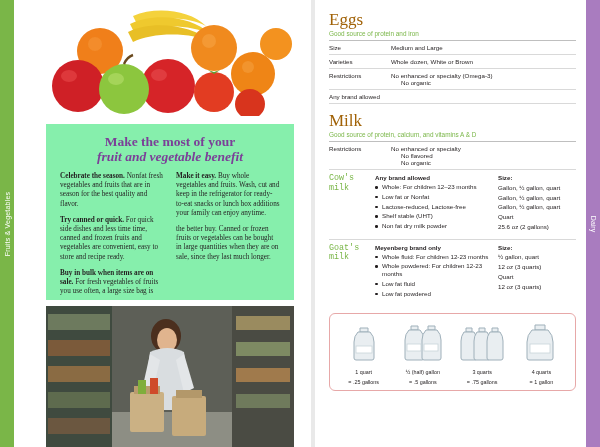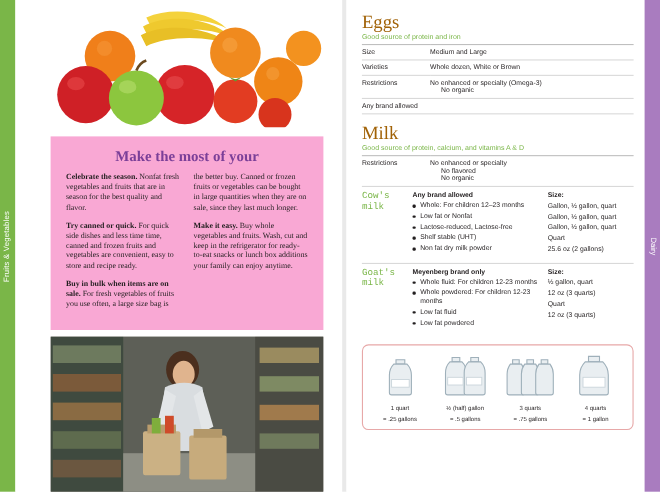--- a/index.html
+++ b/index.html
@@ -30,21 +30,21 @@
   .left-page { width:297px; flex:0 0 297px; position:relative; background:#fff; }
 
   .produce-photo {
     position:absolute; left:24px; top:4px; width:255px; height:112px;
     overflow:hidden;
   }
   .produce-photo svg { display:block; }
 
   .purple-box {
     position:absolute; left:32px; top:124px; width:248px; height:176px;
-    background:#f9a8d4;
+    background:#86efac;
   }
   .purple-box h2 {
     margin:0; padding:10px 12px 0 12px;
     text-align:center; color:#7b3f98;
     font-family:"Liberation Serif", serif;
     font-size:13.5px; font-weight:bold; line-height:15px;
   }
   .purple-box h2 .ital { font-style:italic; }
   .pb-cols {
     display:flex; gap:12px; padding:8px 14px 0 14px;
@@ -168,30 +168,31 @@
         <path d="M176 70 l-6 -4 l6 2 l6 -2 z" fill="#5f9e33"></path>
         <circle cx="212" cy="100" r="15" fill="#d8341d"></circle>
 
         <circle cx="238" cy="40" r="16" fill="#f3921f"></circle>
       </svg>
     </div>
 
     <div class="purple-box">
       <h2>
         <span>Make the most of your</span><br>
+        <span class="ital">fruit and vegetable benefit</span>
       </h2>
       <div class="pb-cols">
         <div class="pb-col">
           <p><b>Celebrate the season.</b><span> Nonfat fresh vegetables and fruits that are in season for the best quality and flavor.</span></p>
           <p><b>Try canned or quick.</b><span> For quick side dishes and less time time, canned and frozen fruits and vegetables are convenient, easy to store and recipe ready.</span></p>
           <p><b>Buy in bulk when items are on sale.</b><span> For fresh vegetables of fruits you use often, a large size bag is</span></p>
         </div>
         <div class="pb-col">
+          <p><b>Make it easy.</b><span> Buy whole vegetables and fruits. Wash, cut and keep in the refrigerator for ready-to-eat snacks or lunch box additions your family can enjoy anytime.</span></p>
           <p><span>the better buy. Canned or frozen fruits or vegetables can be bought in large quantities when they are on sale, since they last much longer.</span></p>
-          <p><b>Make it easy.</b><span> Buy whole vegetables and fruits. Wash, cut and keep in the refrigerator for ready-to-eat snacks or lunch box additions your family can enjoy anytime.</span></p>
         </div>
       </div>
     </div>
 
     <div class="shop-photo">
       <svg width="248" height="141" viewBox="0 0 248 141" xmlns="http://www.w3.org/2000/svg">
         <rect width="248" height="141" fill="#5d5f57"></rect>
 
         <rect x="0" y="0" width="66" height="141" fill="#3f4a3f"></rect>
         <rect x="2" y="8" width="62" height="16" fill="#6d7a5e"></rect>

